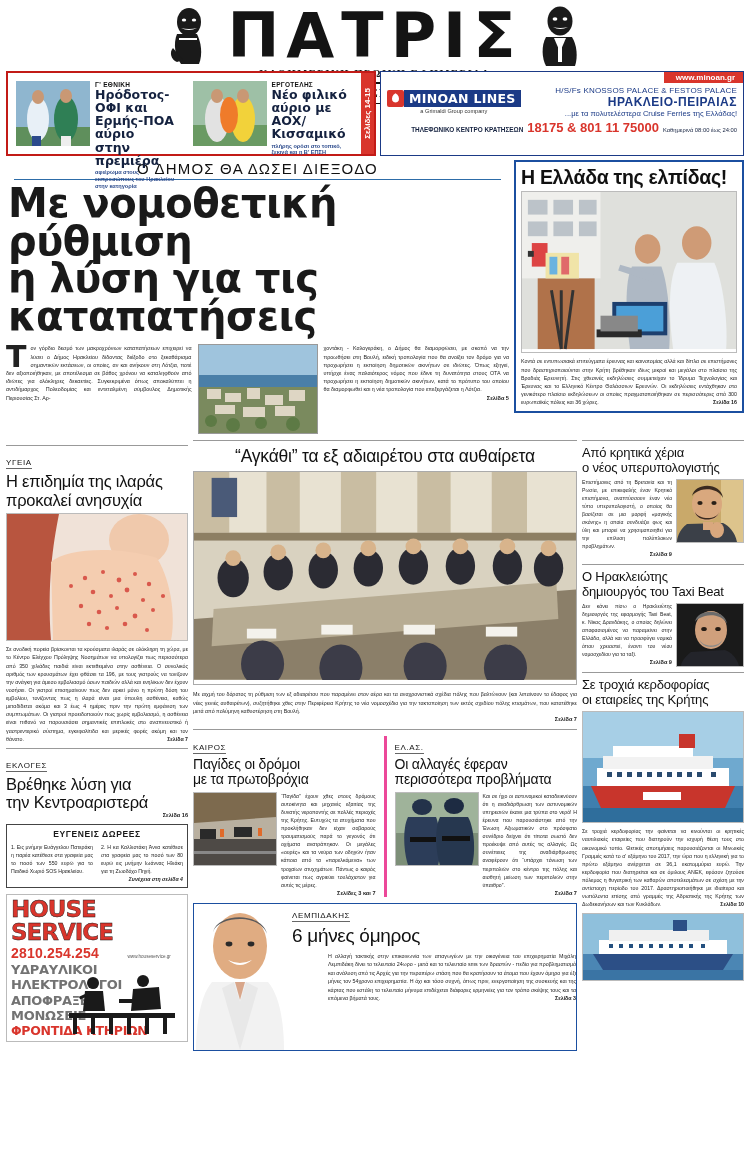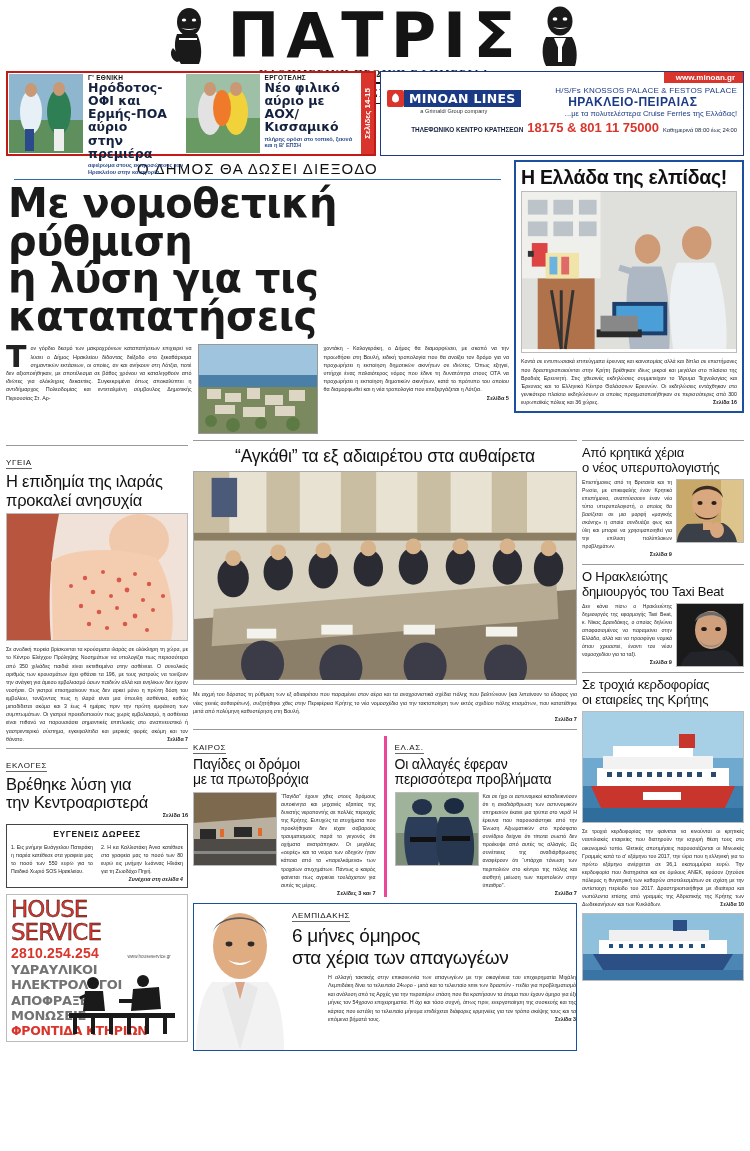--- a/index.html
+++ b/index.html
@@ -23,21 +23,21 @@
   .dl-center{font-size:12.5px;font-weight:700;letter-spacing:1.2px;}
   .dl-right{font-size:9px;font-weight:700;}
   .dl-right .small{font-size:6.5px;}
 
   .head-face{width:46px;height:64px;position:relative;}
   .head-face svg{width:100%;height:100%;}
 
   
   .topstrip{display:flex;gap:4px;padding:3px 6px 0 6px;height:88px;box-sizing:border-box;}
   .sportbox{flex:0 0 366px;border:2px solid #c21b17;display:flex;background:#fff;position:relative;}
-  .sp-cell{display:flex;flex:1;padding:1px;gap:3px;}
+  .sp-cell{display:flex;flex:1;padding:8px;gap:3px;}
   .sp-photo{width:74px;background:#5f7f9c;position:relative;overflow:hidden;flex:0 0 74px;}
   .sp-txt{flex:1;display:flex;flex-direction:column;justify-content:flex-start;padding-left:2px;}
   .sp-kicker{font-size:6.5px;font-weight:700;color:#111;letter-spacing:.3px;}
   .sp-head{font-size:12.5px;font-weight:700;line-height:1.05;color:#14213f;
            font-family:"DejaVu Sans",sans-serif;}
   .sp-dek{font-size:5.6px;color:#2b4a8c;line-height:1.25;margin-top:2px;font-weight:700;}
   .sp-tab{flex:0 0 13px;background:#d9352c;color:#fff;display:flex;align-items:center;
           justify-content:center;}
   .sp-tab span{writing-mode:vertical-rl;transform:rotate(180deg);font-size:8px;font-weight:700;}
 
@@ -48,21 +48,21 @@
   .mn-row{display:flex;align-items:center;gap:8px;margin-top:11px;}
   .mn-logo{display:flex;align-items:center;}
   .mn-sq{width:17px;height:17px;background:#d9352c;border-radius:2px;display:flex;
          align-items:center;justify-content:center;}
   .mn-sq svg{width:13px;height:13px;}
   .mn-name{background:#1b3a86;color:#fff;font-size:12.5px;font-weight:700;letter-spacing:.3px;
            padding:1px 5px;font-family:"DejaVu Sans",sans-serif;}
   .mn-grim{font-size:5.6px;color:#333;text-align:center;margin-top:1px;}
   .mn-right{flex:1;text-align:right;}
   .mn-l1{font-size:8px;color:#1b3a86;letter-spacing:.2px;}
-  .mn-l2{font-size:12px;font-weight:700;color:#1b3a86;letter-spacing:.5px;text-align:center;}
+  .mn-l2{font-size:12px;font-weight:700;color:#1b3a86;letter-spacing:.5px;}
   .mn-l3{font-size:7.6px;color:#1b3a86;}
   .mn-bot{display:flex;align-items:baseline;justify-content:flex-end;gap:4px;margin-top:2px;}
   .mn-b1{font-size:6.4px;font-weight:700;color:#14213f;}
   .mn-b2{font-size:13px;font-weight:700;color:#d9352c;}
   .mn-b3{font-size:5.8px;color:#14213f;}
 
   
   .body-wrap{display:flex;padding:4px 6px 0 6px;gap:5px;box-sizing:border-box;}
   .col-main{flex:1;min-width:0;}
   .col-right{flex:0 0 230px;}
@@ -129,21 +129,21 @@
 
   .donbox{border:1px solid #444;padding:4px;margin-top:6px;box-sizing:border-box;}
   .don-title{text-align:center;font-size:8.5px;font-weight:700;letter-spacing:.6px;
              margin-bottom:4px;}
   .don-cols{display:flex;gap:8px;font-size:5.2px;line-height:1.55;text-align:justify;}
   .don-cols > div{flex:1;}
   .don-end{text-align:right;font-style:italic;font-weight:700;}
 
   .house{border:1px solid #bbb;margin-top:6px;padding:3px 4px;position:relative;
          box-sizing:border-box;background:#fff;}
-  .house-t{font-family:"DejaVu Sans",sans-serif;font-weight:400;font-size:23px;color:#d9352c;
+  .house-t{font-family:"DejaVu Sans",sans-serif;font-weight:700;font-size:23px;color:#d9352c;
            letter-spacing:-1px;line-height:1;-webkit-text-stroke:0.4px #111;}
   .house-ph{font-size:14px;font-weight:700;color:#d9352c;letter-spacing:.2px;}
   .house-www{font-size:4.6px;color:#555;display:inline-block;margin-left:24px;}
   .house-list{font-family:"DejaVu Sans",sans-serif;font-weight:700;font-size:13px;
               color:#737373;line-height:1.18;letter-spacing:-.3px;}
   .house-last{font-family:"DejaVu Sans",sans-serif;font-weight:700;font-size:12.5px;
               color:#d9352c;letter-spacing:-.3px;}
   .house-art{position:absolute;right:6px;bottom:6px;width:118px;height:66px;}
 
   .ship-photo{height:110px;border:1px solid #bbb;overflow:hidden;position:relative;margin-top:4px;}
@@ -594,21 +594,20 @@
               </g>
             <path d="M34 56 Q46 66 58 56 Q46 62 34 56 Z" fill="#fff"></path>
             <path d="M18 78 C6 92 2 122 2 146 L90 146 C90 120 86 92 74 78 Z" fill="#f2f2f2"></path>
             <path d="M40 78 L46 98 L52 78 L64 84 L46 146 L28 84 Z" fill="#e8e8e8"></path>
             <path d="M41 78 L46 96 L51 78 Z" fill="#d8a68a"></path>
           </svg>
         </div>
         <div class="lemp-right">
           <div class="sec-kicker">ΛΕΜΠΙΔΑΚΗΣ</div>
           <div class="lemp-head">6 μήνες όμηρος</div>
-          <div class="lemp-head">στα χέρια των απαγωγέων</div>
           <div class="lemp-txt">
             <span>Η αλλαγή τακτικής στην επικοινωνία των απαγωγέων με την οικογένεια του επιχειρηματία Μιχάλη Λεμπιδάκη δίνει το τελευταίο 24ωρο - μετά και το τελευταίο sms των δραστών - πεδίο για προβληματισμό και ανάλυση από τις Αρχές για την περαιτέρω στάση που θα κρατήσουν τα άτομα που έχουν όμηρο για έξι μήνες τον 54χρονο επιχειρηματία. Η όχι και τόσο συχνή, όπως πριν, ενεργοποίηση της συσκευής και της κάρτας που εστάλη το τελευταίο μήνυμα επιδέχεται διάφορες ερμηνείες για τον τρόπο σκέψης τους και τα επόμενα βήματά τους.</span>
             <b style="float:right">Σελίδα 3</b>
           </div>
         </div>
       </div>
     </div>
 
     <div class="lc-right">
       <div class="hr-sep" style="margin-top:0"></div>

